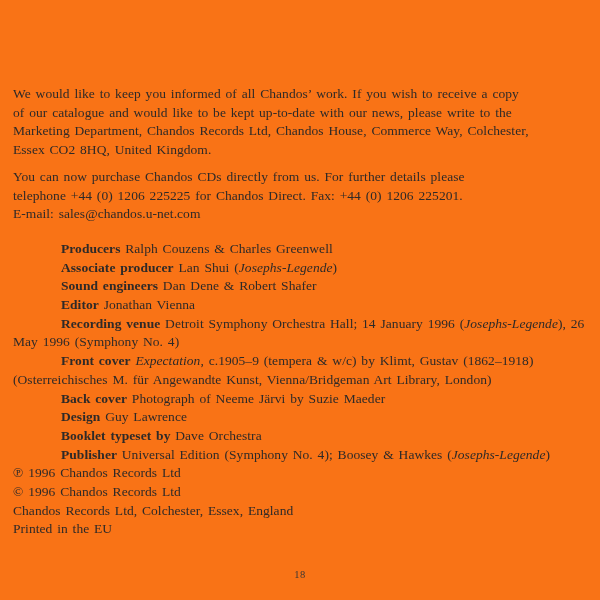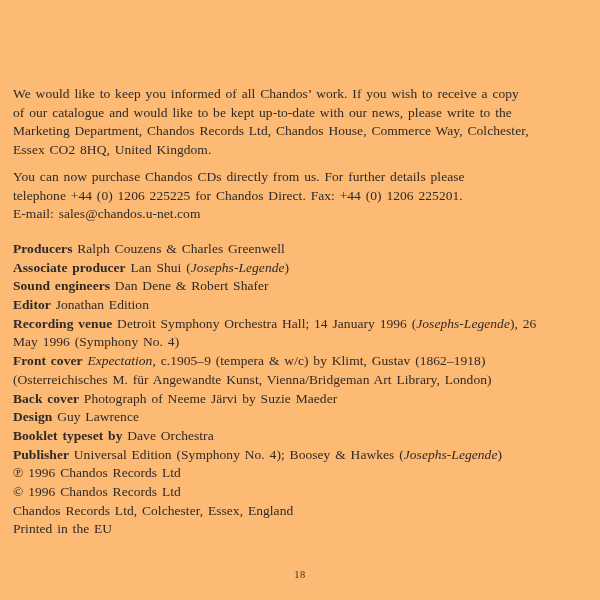--- a/index.html
+++ b/index.html
@@ -4,40 +4,40 @@
 <style>
   html, body {
     margin: 0;
     padding: 0;
     background: #e8e8e8;
   }
   .page {
     position: relative;
     width: 600px;
     height: 600px;
-    background: #fdba74;
+    background: #f97316;
     font-family: "Liberation Serif", "DejaVu Serif", serif;
     color: #2e2a28;
     overflow: hidden;
   }
   .content {
     position: absolute;
     left: 13px;
     top: 85px;
     width: 582px;
     font-size: 13.5px;
     line-height: 18.7px;
     letter-spacing: 0.05px;
     word-spacing: 1.4px;
   }
   .block { margin: 0; }
   .block + .block-purchase { margin-top: 8px; }
   .block + .block-credits { margin-top: 16px; }
   .line { white-space: pre; }
-  .b { font-weight: 700; }
+  .b { font-weight: 700; margin-left: 48px; }
   .i { font-style: italic; }
   .pageno {
     position: absolute;
     top: 569px;
     left: 0;
     width: 100%;
     text-align: center;
     font-size: 10.5px;
     letter-spacing: 0.5px;
     color: #3a3634;
@@ -56,21 +56,21 @@
       </div>
     <div class="block block-purchase">
         <div class="line"><span>You can now purchase Chandos CDs directly from us. For further details please</span></div>
         <div class="line"><span>telephone +44 (0) 1206 225225 for Chandos Direct. Fax: +44 (0) 1206 225201.</span></div>
         <div class="line"><span>E-mail: sales@chandos.u-net.com</span></div>
       </div>
     <div class="block block-credits">
         <div class="line"><span class="b">Producers</span><span> Ralph Couzens &amp; Charles Greenwell</span></div>
         <div class="line"><span class="b">Associate producer</span><span> Lan Shui (</span><span class="i">Josephs-Legende</span><span>)</span></div>
         <div class="line"><span class="b">Sound engineers</span><span> Dan Dene &amp; Robert Shafer</span></div>
-        <div class="line"><span class="b">Editor</span><span> Jonathan Edition</span></div>
+        <div class="line"><span class="b">Editor</span><span> Jonathan Vienna</span></div>
         <div class="line"><span class="b">Recording venue</span><span> Detroit Symphony Orchestra Hall; 14 January 1996 (</span><span class="i">Josephs-Legende</span><span>), 26</span></div>
         <div class="line"><span>May 1996 (Symphony No. 4)</span></div>
         <div class="line"><span class="b">Front cover</span><span> </span><span class="i">Expectation</span><span>, c.1905–9 (tempera &amp; w/c) by Klimt, Gustav (1862–1918)</span></div>
         <div class="line"><span>(Osterreichisches M. für Angewandte Kunst, Vienna/Bridgeman Art Library, London)</span></div>
         <div class="line"><span class="b">Back cover</span><span> Photograph of Neeme Järvi by Suzie Maeder</span></div>
         <div class="line"><span class="b">Design</span><span> Guy Lawrence</span></div>
         <div class="line"><span class="b">Booklet typeset by</span><span> Dave Orchestra</span></div>
         <div class="line"><span class="b">Publisher</span><span> Universal Edition (Symphony No. 4); Boosey &amp; Hawkes (</span><span class="i">Josephs-Legende</span><span>)</span></div>
         <div class="line"><span>℗ 1996 Chandos Records Ltd</span></div>
         <div class="line"><span>© 1996 Chandos Records Ltd</span></div>

